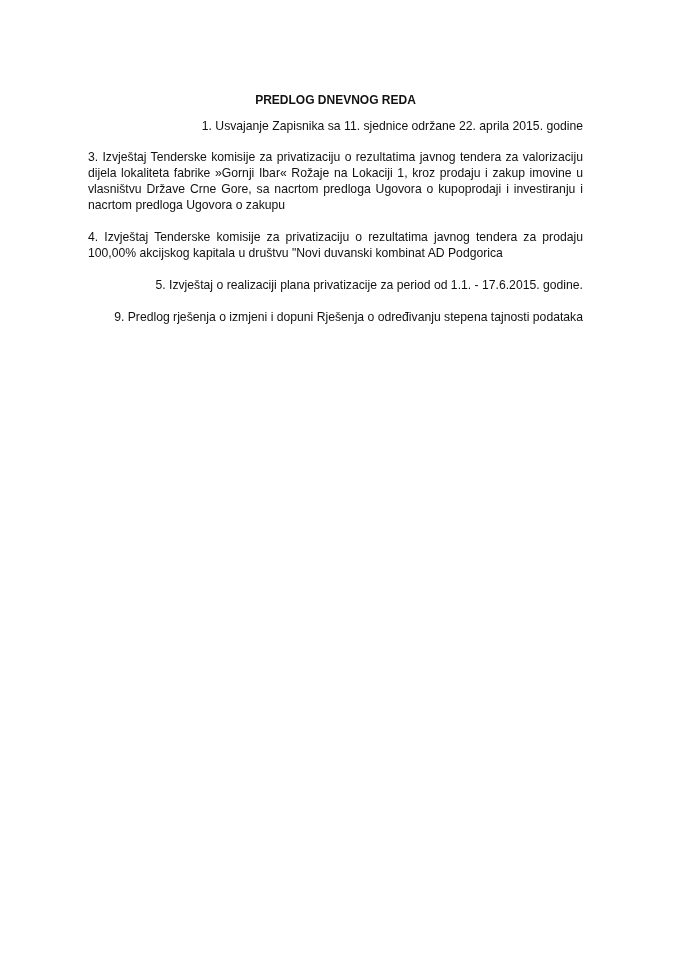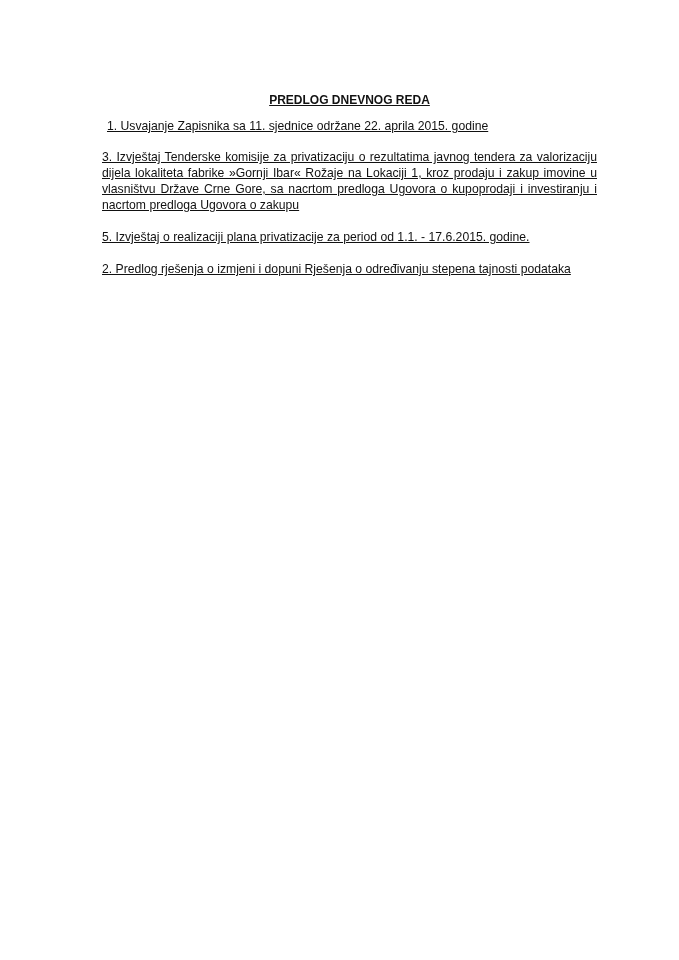--- a/index.html
+++ b/index.html
@@ -1,26 +1,27 @@
 <!DOCTYPE html>
 <html><head>
 <meta charset="utf-8">
 <style>
   html, body { margin: 0; padding: 0; background: #ffffff; }
   body { width: 679px; height: 960px; position: relative; overflow: hidden;
          font-family: "Liberation Sans", sans-serif; color: #111; }
-  .page { position: absolute; left: 102px; top: 92px; width: 495px; text-decoration: underline; }
+  .page { position: absolute; left: 88px; top: 92px; width: 495px; }
   .title { text-align: center; font-weight: bold; font-size: 12px; line-height: 16px;
            margin: 0 0 10px 0; }
   .item { font-size: 12.2px; line-height: 16px; margin: 0 0 16px 0; text-align: justify; }
   .item.first { padding-left: 5px; margin-bottom: 15px; }
-  .item.nojust { text-align: left; }
+  .item.nojust { text-align: right; }
 </style>
 </head>
 <body>
 
 <div class="page">
   <div class="title">PREDLOG DNEVNOG REDA</div>
   <p class="item first nojust">1.  Usvajanje Zapisnika sa 11. sjednice održane  22. aprila 2015. godine</p>
   <p class="item">3. Izvještaj Tenderske komisije za privatizaciju o rezultatima javnog tendera za valorizaciju dijela lokaliteta fabrike »Gornji Ibar« Rožaje na Lokaciji 1, kroz prodaju i zakup imovine u vlasništvu Države Crne Gore, sa nacrtom predloga Ugovora o kupoprodaji i investiranju i nacrtom predloga Ugovora o zakupu</p>
+  <p class="item">4.  Izvještaj Tenderske komisije za privatizaciju o rezultatima javnog tendera za prodaju 100,00% akcijskog kapitala u  društvu "Novi duvanski kombinat AD Podgorica</p>
   <p class="item nojust">5.  Izvještaj o realizaciji plana privatizacije za period od 1.1. - 17.6.2015. godine.</p>
-  <p class="item nojust">2.  Predlog rješenja o izmjeni i dopuni Rješenja o određivanju stepena tajnosti podataka</p>
+  <p class="item nojust">9.  Predlog rješenja o izmjeni i dopuni Rješenja o određivanju stepena tajnosti podataka</p>
 </div>
 
 </body></html>

